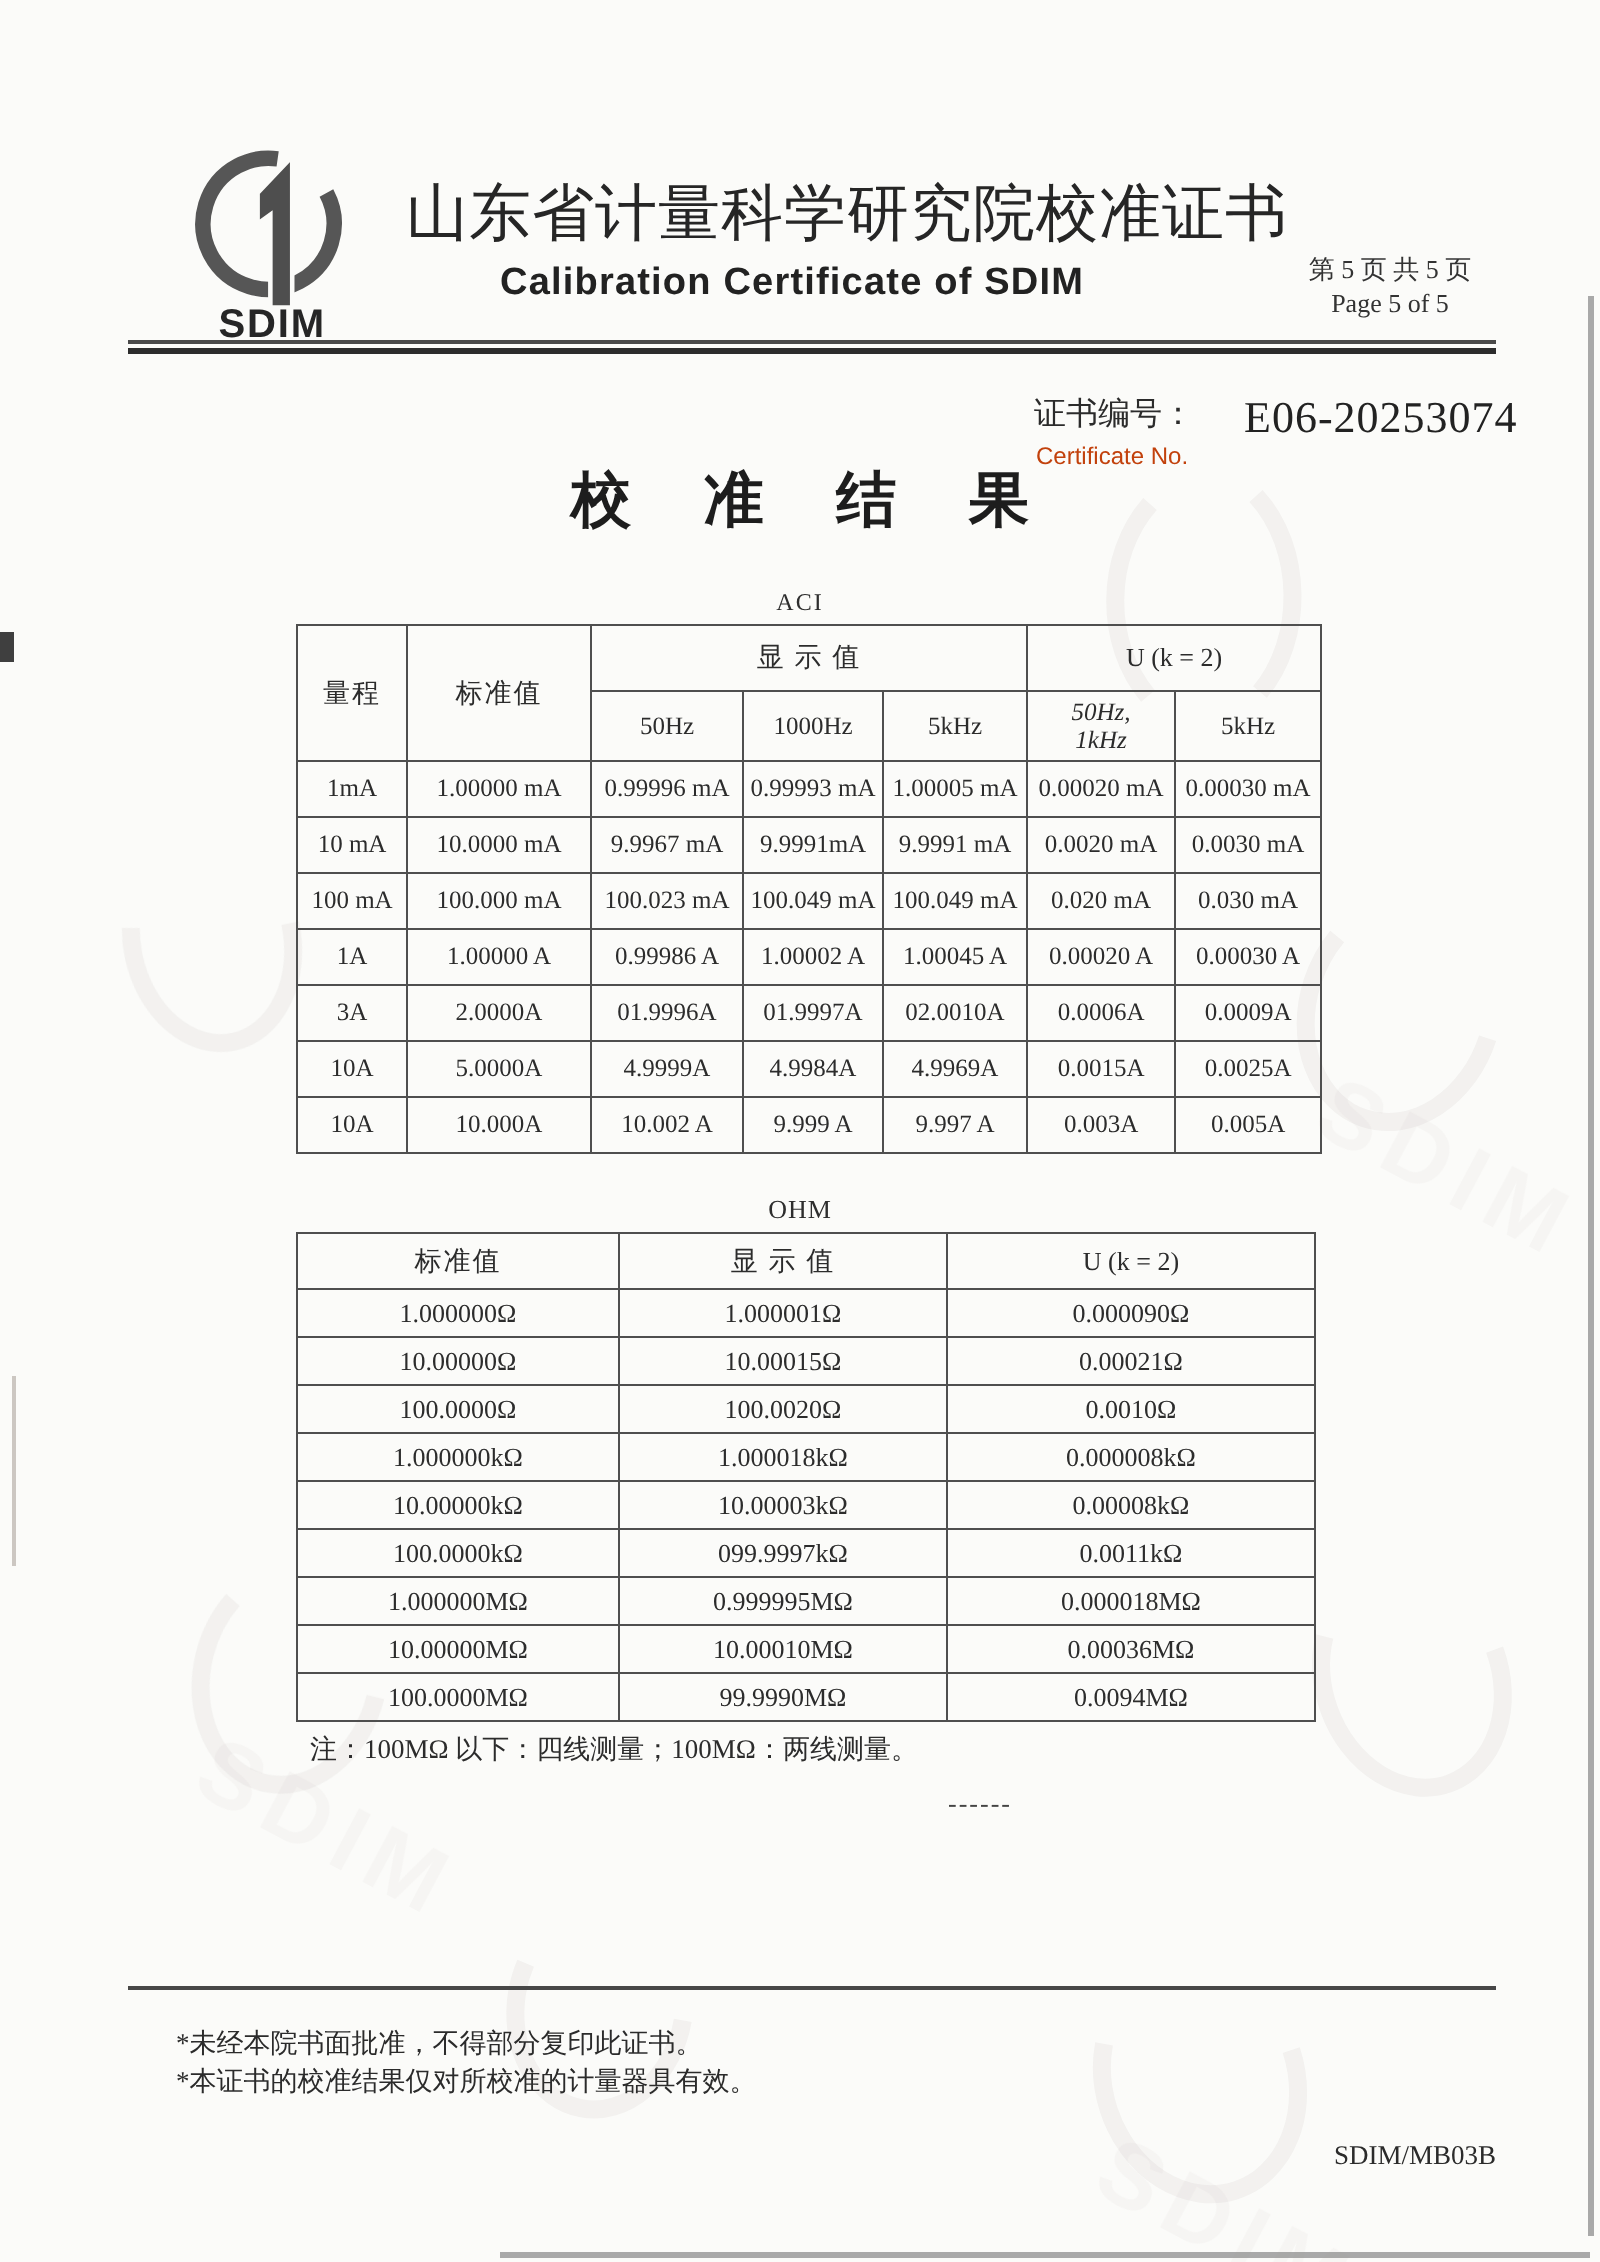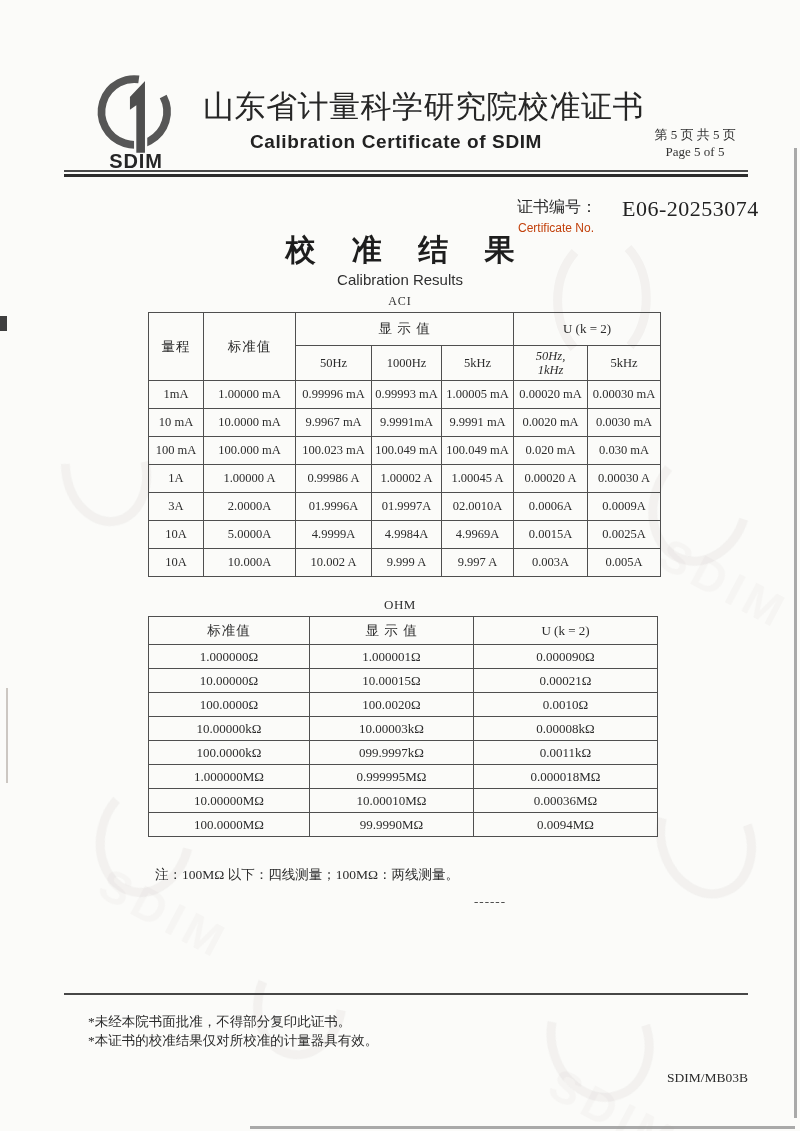--- a/index.html
+++ b/index.html
@@ -104,21 +104,20 @@
     <div>Page 5 of 5</div>
   </div>
 
   <div class="abs rule-double"></div>
 
   <div class="abs cert-label">证书编号：</div>
   <div class="abs cert-value">E06-20253074</div>
   <div class="abs cert-en">Certificate No.</div>
 
   <div class="abs res-zh">校 准 结 果</div>
-  <div class="abs res-en">Calibration Results</div>
 
   <div class="abs caption-aci">ACI</div>
   <table class="abs tbl-aci">
     <colgroup>
       <col style="width:55px">
         <col style="width:92px">
         <col style="width:76px">
       <col style="width:70px">
         <col style="width:72px">
         <col style="width:74px">
@@ -231,20 +230,25 @@
           <td>10.00000Ω</td>
           <td>10.00015Ω</td>
           <td>0.00021Ω</td>
         </tr>
         <tr>
           <td>100.0000Ω</td>
           <td>100.0020Ω</td>
           <td>0.0010Ω</td>
         </tr>
         <tr>
+          <td>1.000000kΩ</td>
+          <td>1.000018kΩ</td>
+          <td>0.000008kΩ</td>
+        </tr>
+        <tr>
           <td>10.00000kΩ</td>
           <td>10.00003kΩ</td>
           <td>0.00008kΩ</td>
         </tr>
         <tr>
           <td>100.0000kΩ</td>
           <td>099.9997kΩ</td>
           <td>0.0011kΩ</td>
         </tr>
         <tr>

